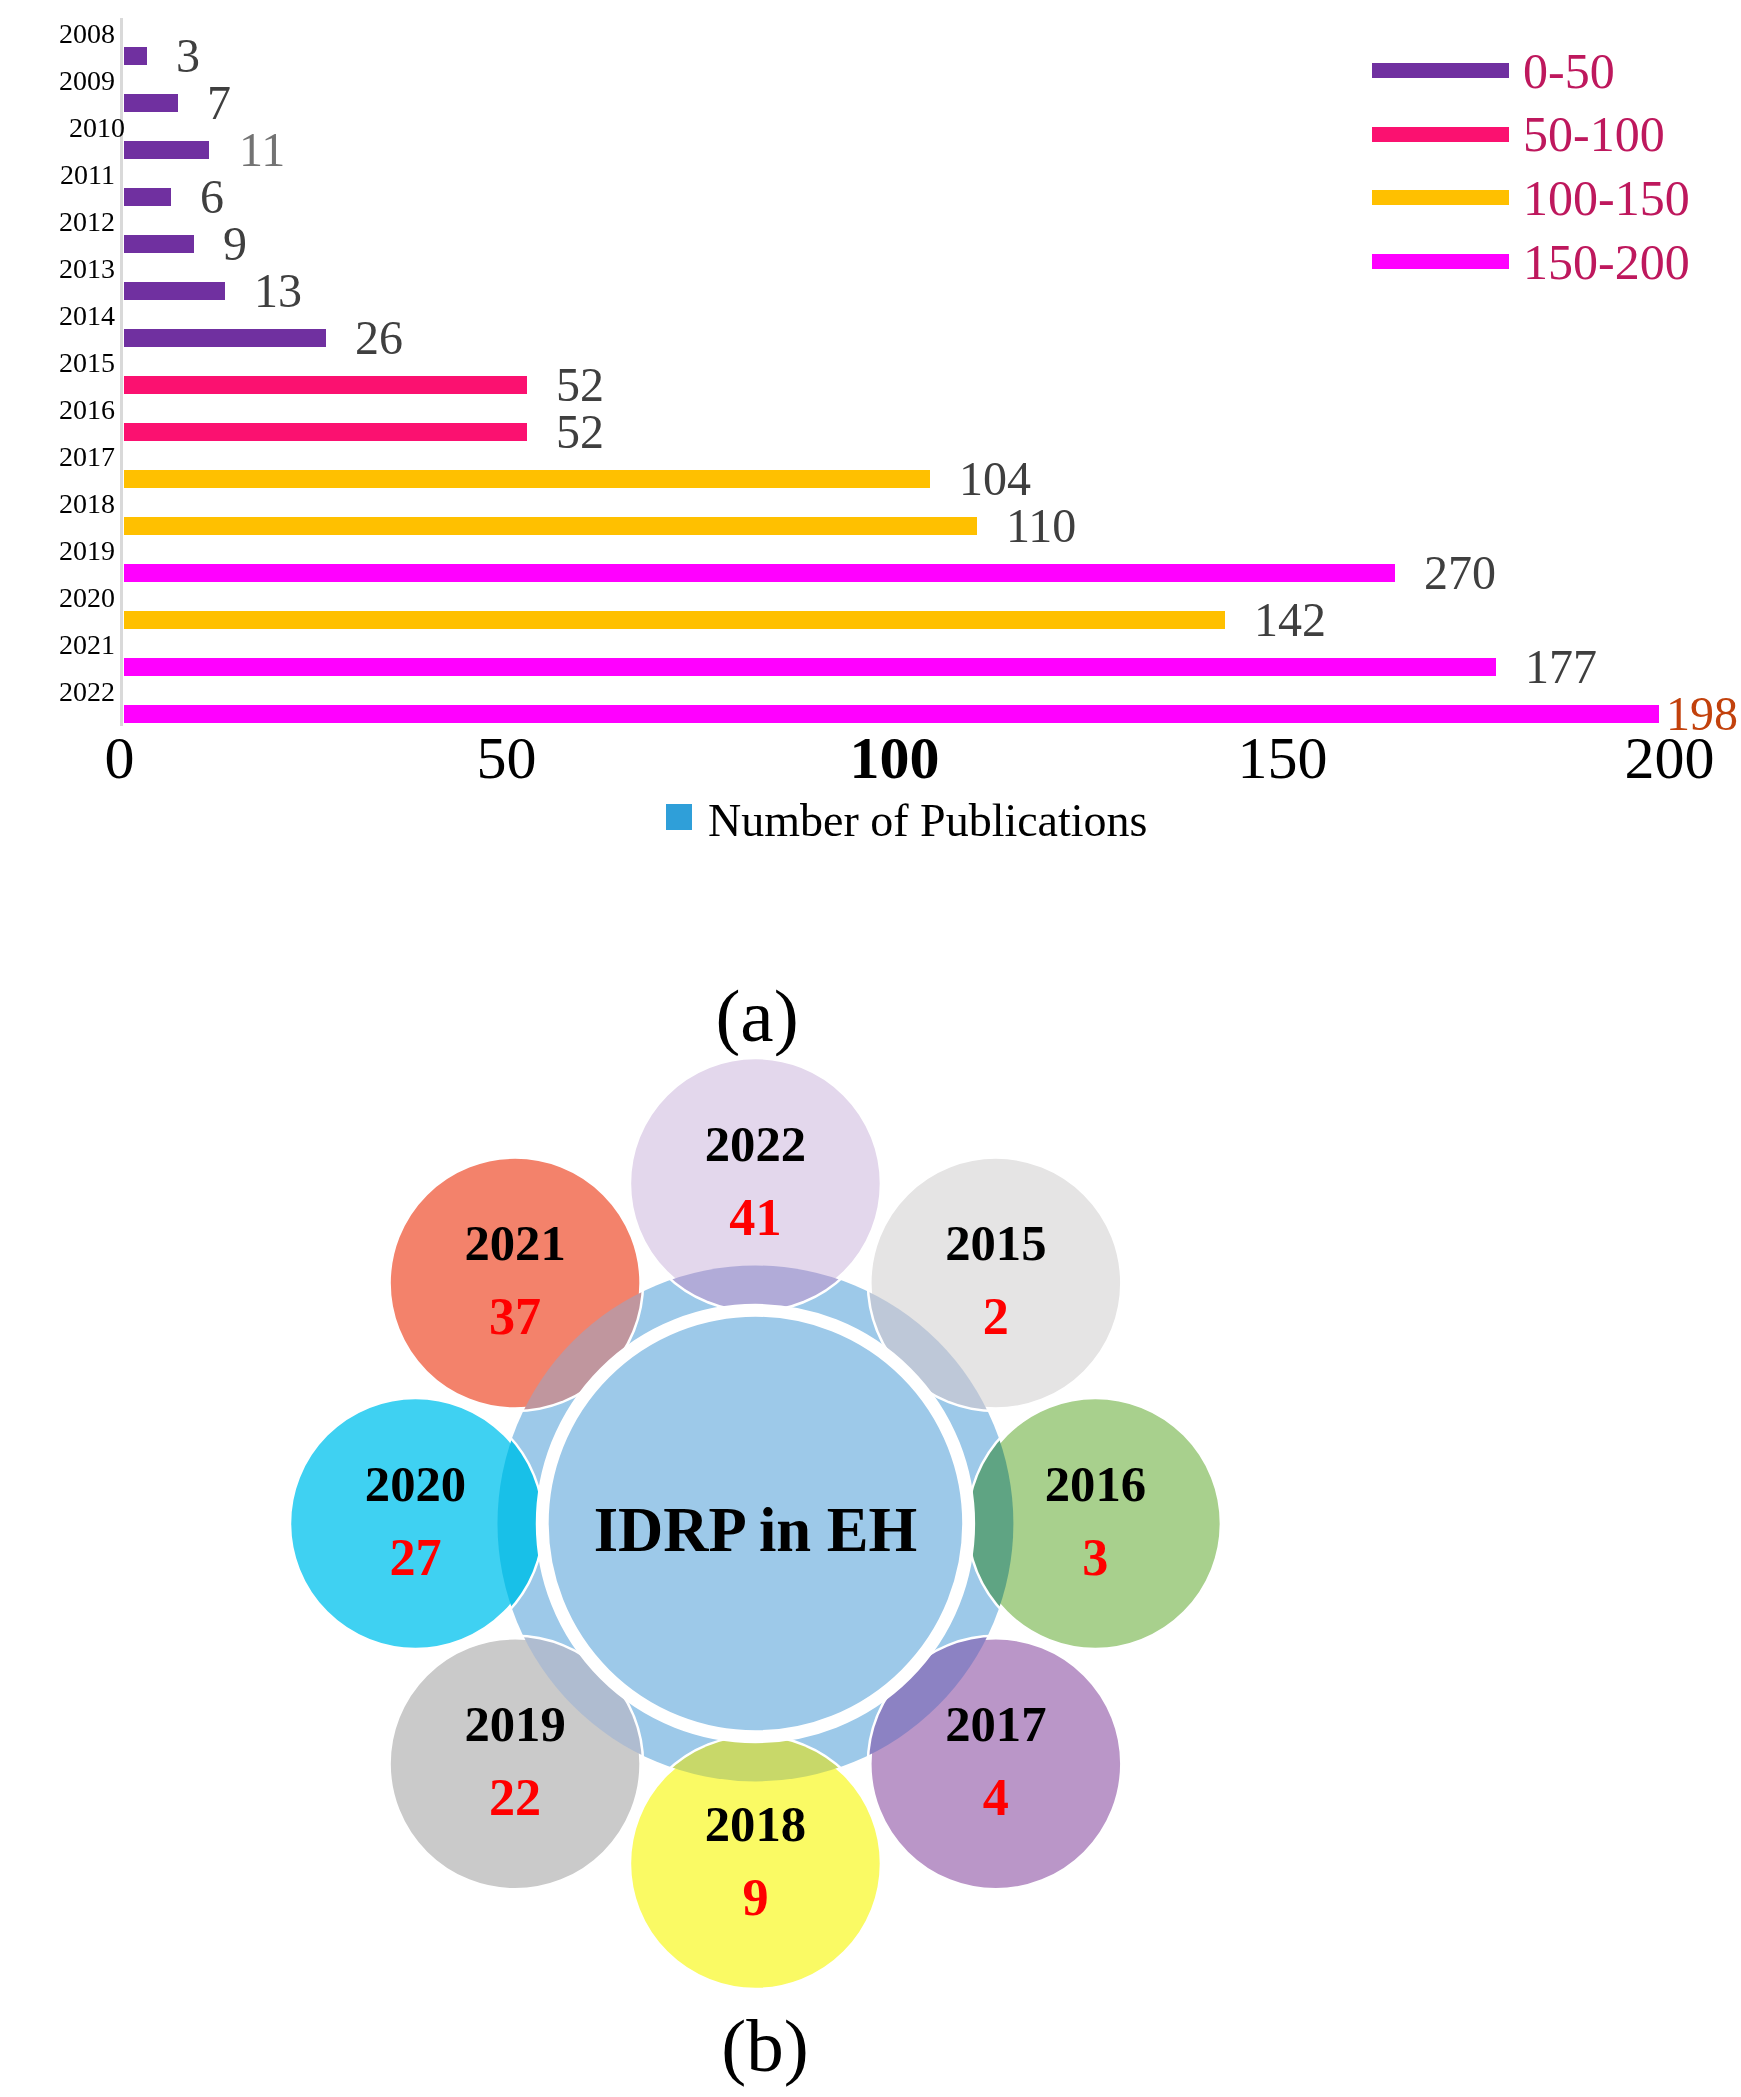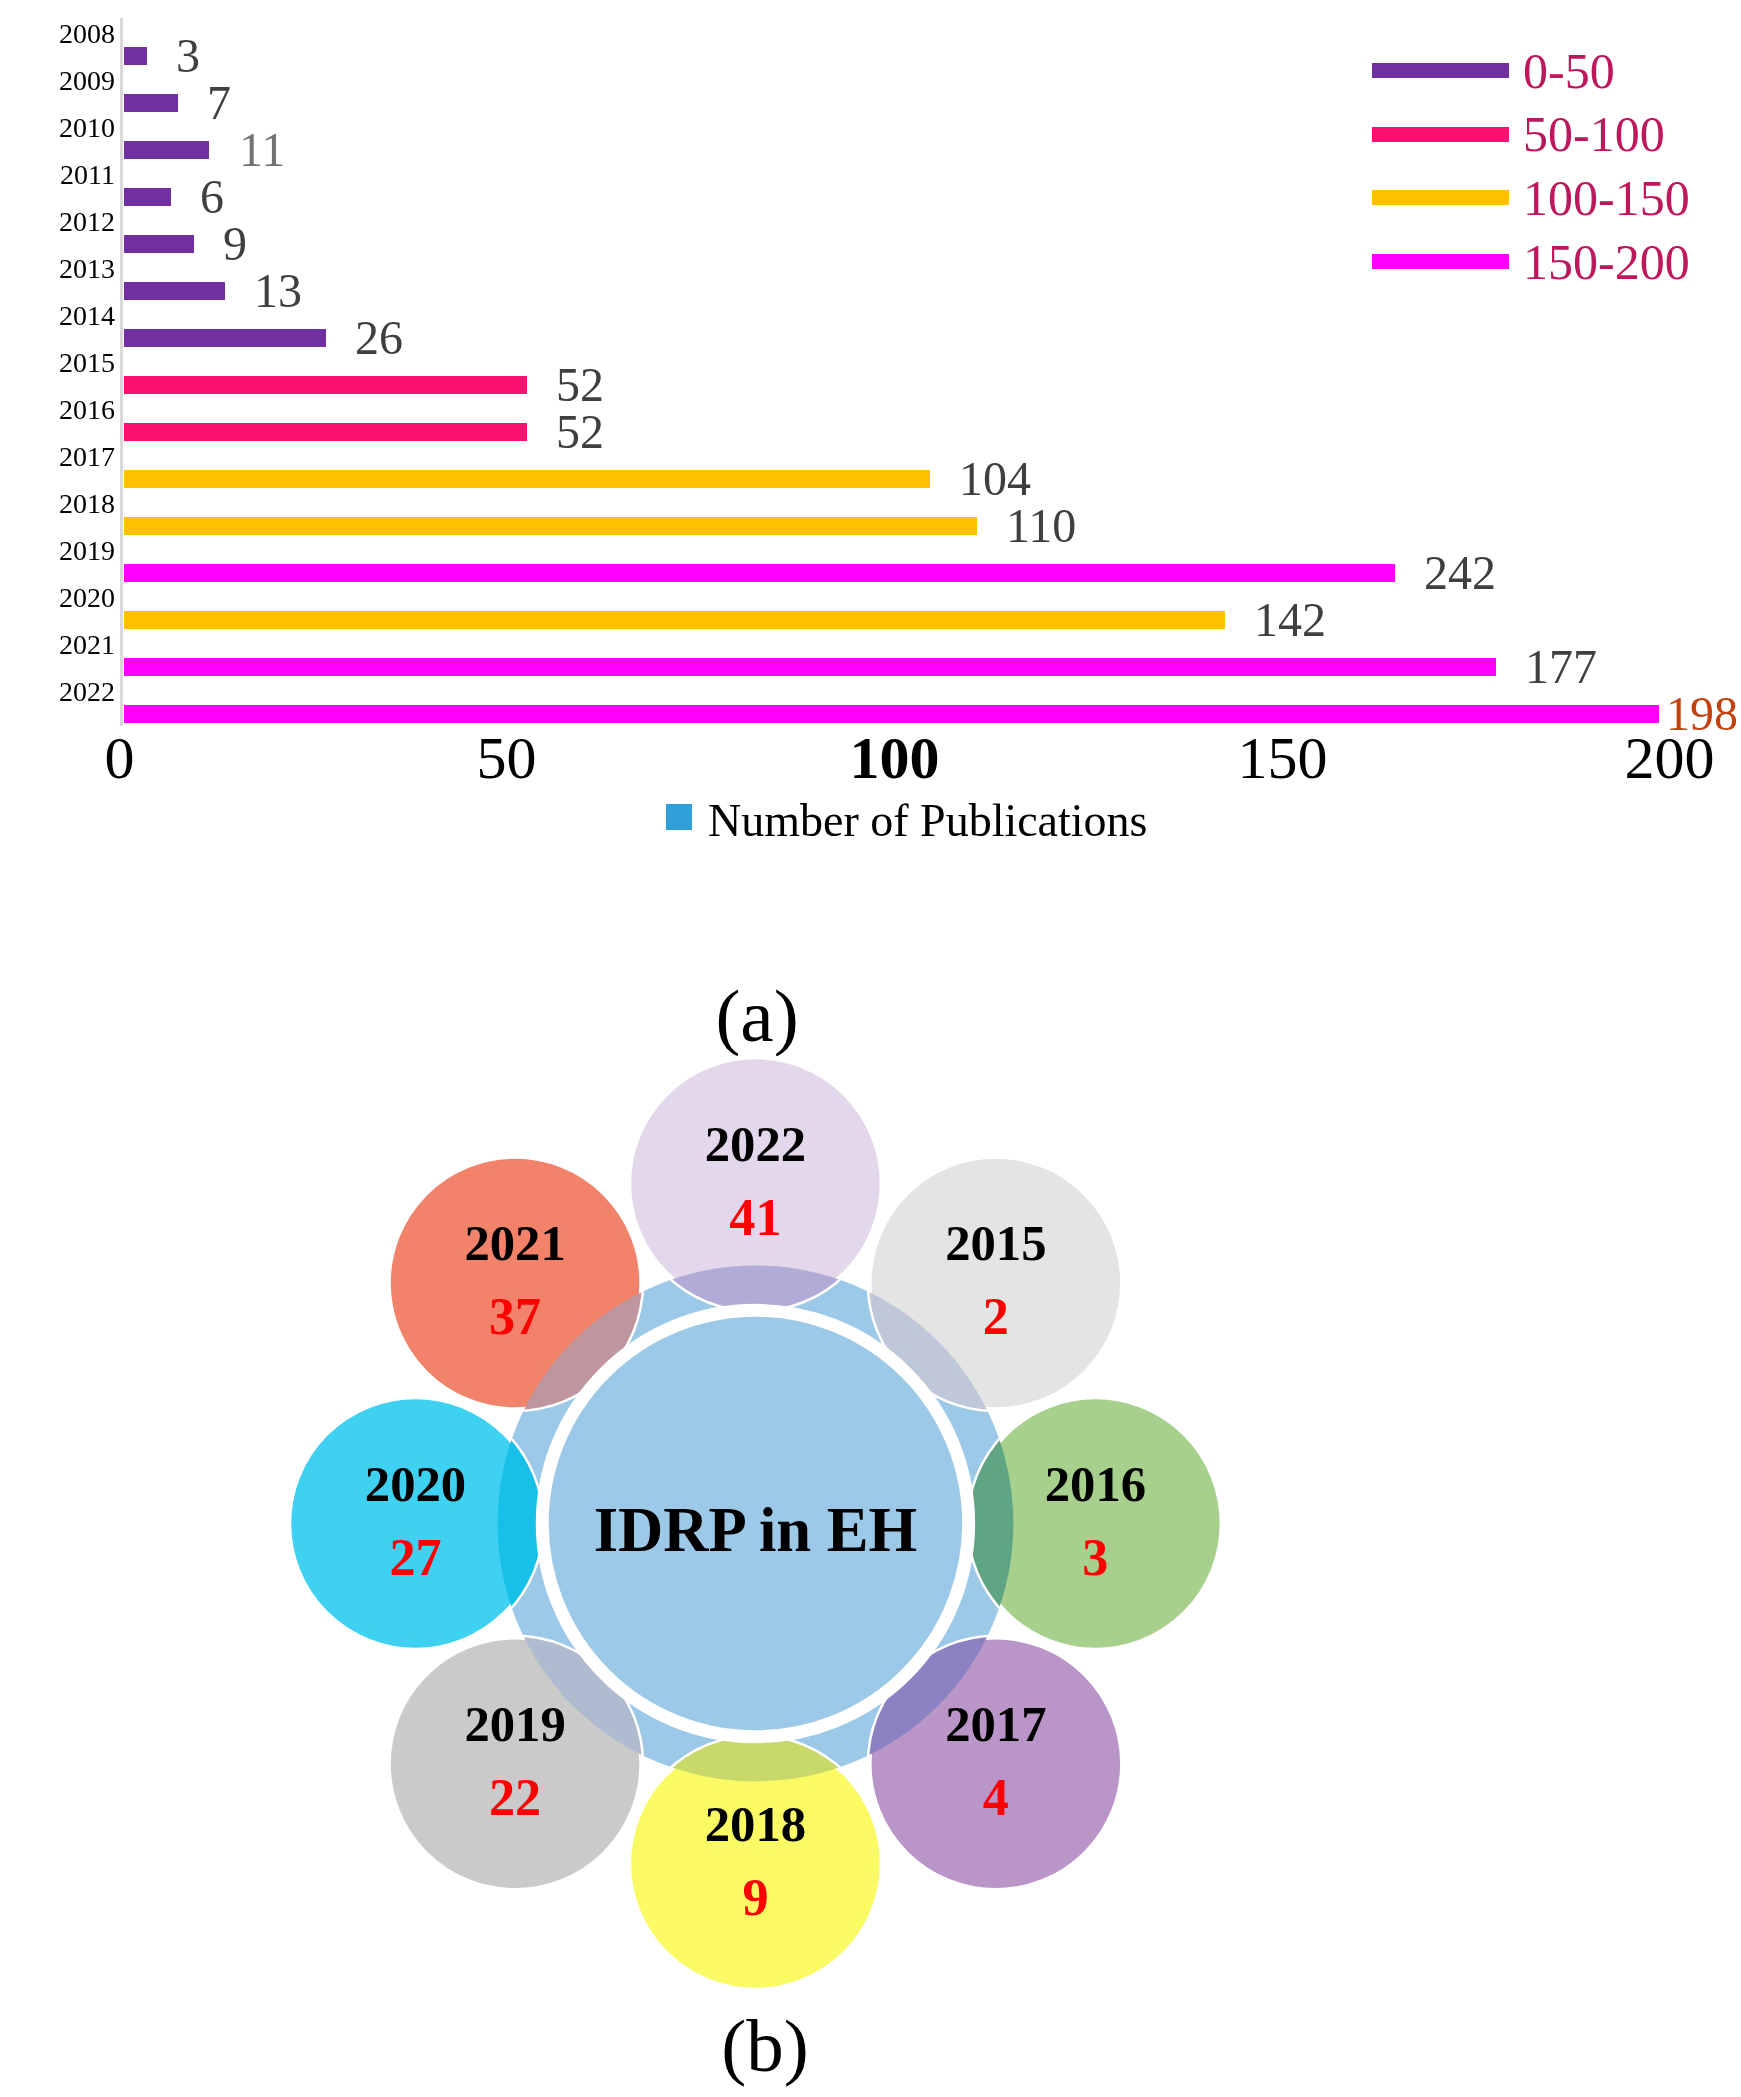--- a/index.html
+++ b/index.html
@@ -31,21 +31,21 @@
 
 <div id="bar-chart">
   <div class="y-axis"></div>
   <div id="bars">
       <div class="year-label" style="top: 10px;">2008</div>
       <div class="bar" style="left: 124px; top: 47px; width: 23.4px; background: rgb(112, 48, 160);"></div>
       <div class="bar-value" style="left: 176px; top: 31px; color: rgb(63, 63, 63);">3</div>
       <div class="year-label" style="top: 57px;">2009</div>
       <div class="bar" style="left: 124px; top: 94px; width: 54px; background: rgb(112, 48, 160);"></div>
       <div class="bar-value" style="left: 207px; top: 78px; color: rgb(63, 63, 63);">7</div>
-      <div class="year-label" style="top: 104px;">2010</div>
+      <div class="year-label" style="top: 104px; padding-left: 10px;">2010</div>
       <div class="bar" style="left: 124px; top: 141px; width: 85px; background: rgb(112, 48, 160);"></div>
       <div class="bar-value" style="left: 239px; top: 125px; color: #737373;">11</div>
       <div class="year-label" style="top: 151px;">2011</div>
       <div class="bar" style="left: 124px; top: 188px; width: 47px; background: rgb(112, 48, 160);"></div>
       <div class="bar-value" style="left: 200px; top: 172px; color: rgb(63, 63, 63);">6</div>
       <div class="year-label" style="top: 198px;">2012</div>
       <div class="bar" style="left: 124px; top: 235px; width: 70px; background: rgb(112, 48, 160);"></div>
       <div class="bar-value" style="left: 223px; top: 219px; color: rgb(63, 63, 63);">9</div>
       <div class="year-label" style="top: 245px;">2013</div>
       <div class="bar" style="left: 124px; top: 282px; width: 101px; background: rgb(112, 48, 160);"></div>
@@ -60,21 +60,21 @@
       <div class="bar" style="left: 124px; top: 423px; width: 403px; background: rgb(251, 17, 112);"></div>
       <div class="bar-value" style="left: 556px; top: 407px; color: rgb(63, 63, 63);">52</div>
       <div class="year-label" style="top: 433px;">2017</div>
       <div class="bar" style="left: 124px; top: 470px; width: 806px; background: rgb(255, 192, 0);"></div>
       <div class="bar-value" style="left: 959px; top: 454px; color: rgb(63, 63, 63);">104</div>
       <div class="year-label" style="top: 480px;">2018</div>
       <div class="bar" style="left: 124px; top: 517px; width: 853px; background: rgb(255, 192, 0);"></div>
       <div class="bar-value" style="left: 1006px; top: 501px; color: rgb(63, 63, 63);">110</div>
       <div class="year-label" style="top: 527px;">2019</div>
       <div class="bar" style="left: 124px; top: 564px; width: 1271px; background: rgb(255, 0, 255);"></div>
-      <div class="bar-value" style="left: 1424px; top: 548px; color: rgb(63, 63, 63);">242</div>
+      <div class="bar-value" style="left: 1424px; top: 548px; color: rgb(63, 63, 63);">270</div>
       <div class="year-label" style="top: 574px;">2020</div>
       <div class="bar" style="left: 124px; top: 611px; width: 1101px; background: rgb(255, 192, 0);"></div>
       <div class="bar-value" style="left: 1254px; top: 595px; color: rgb(63, 63, 63);">142</div>
       <div class="year-label" style="top: 621px;">2021</div>
       <div class="bar" style="left: 124px; top: 658px; width: 1372px; background: rgb(255, 0, 255);"></div>
       <div class="bar-value" style="left: 1525px; top: 642px; color: rgb(63, 63, 63);">177</div>
       <div class="year-label" style="top: 668px;">2022</div>
       <div class="bar" style="left: 124px; top: 705px; width: 1535px; background: rgb(255, 0, 255);"></div>
       <div class="bar-value" style="left: 1666px; top: 689px; color: #c2410c;">198</div>
     </div>

